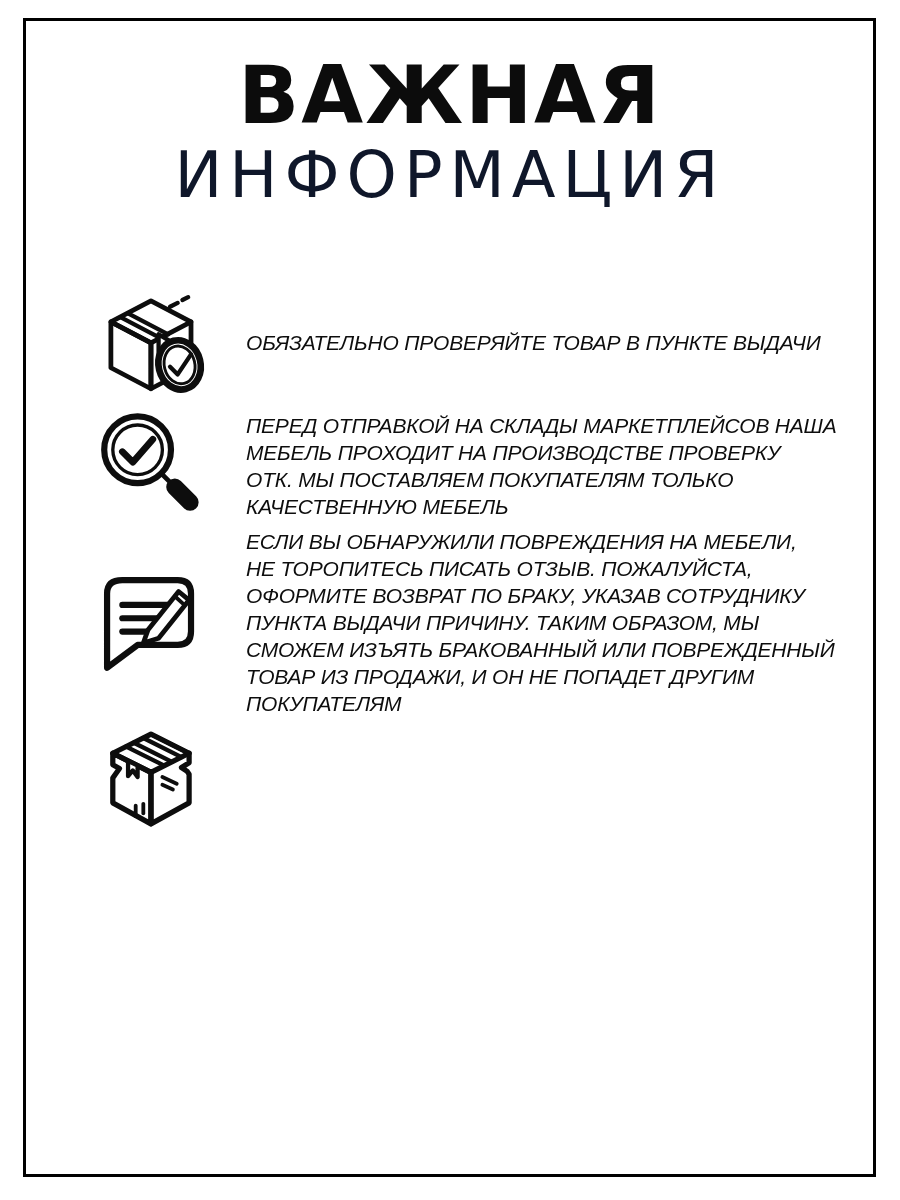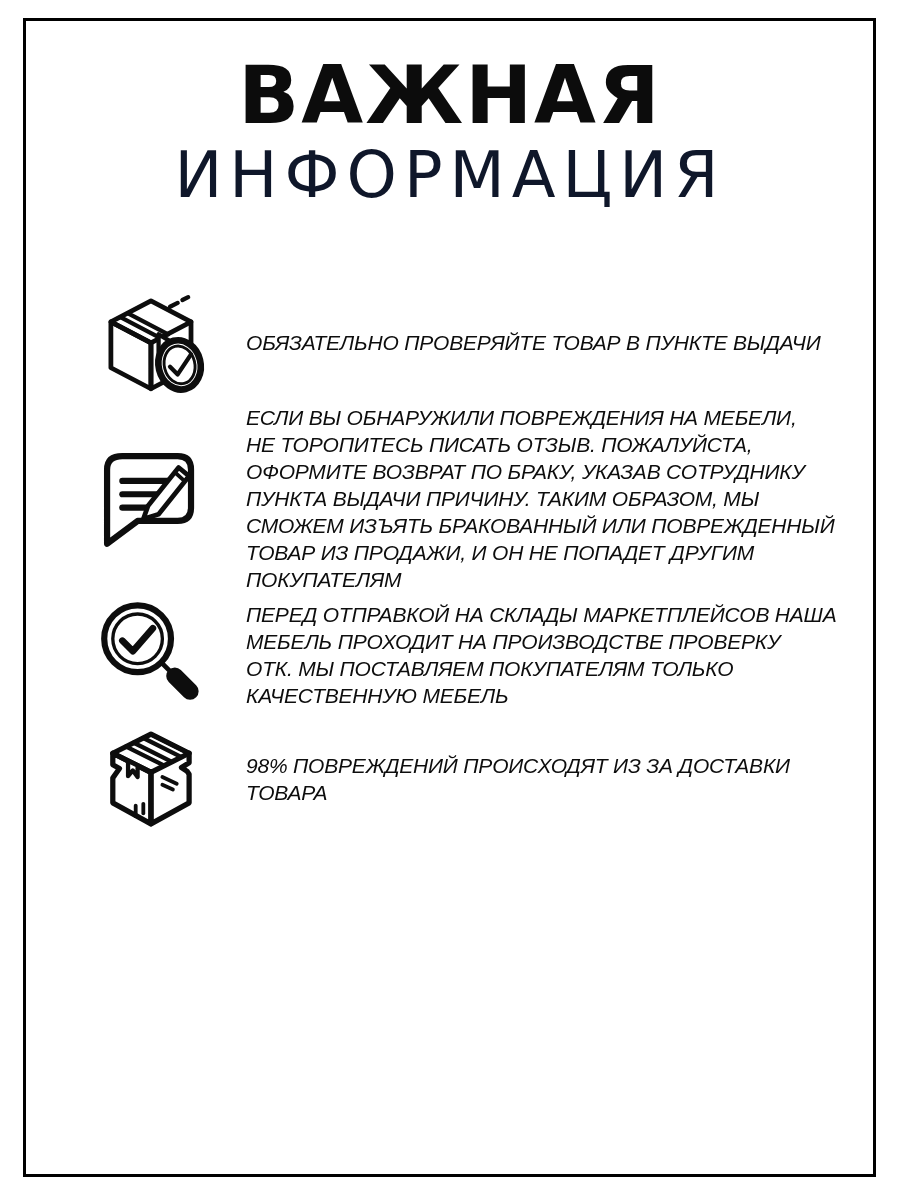--- a/index.html
+++ b/index.html
@@ -62,68 +62,66 @@
           <ellipse class="ln" stroke-width="3" cx="96" cy="89" rx="16" ry="20" transform="rotate(-14 96 89)"></ellipse>
           <polyline class="ln" stroke-width="4.5" points="86,91 94,99 108,78"></polyline>
         </svg>
       </div>
       <p class="row-text">ОБЯЗАТЕЛЬНО ПРОВЕРЯЙТЕ ТОВАР В ПУНКТЕ ВЫДАЧИ</p>
     </section>
 
     <section class="row">
       <div class="icon">
         <svg viewBox="0 0 130 130" aria-hidden="true">
+          <circle class="ln" stroke-width="6.5" cx="52" cy="48" r="35"></circle>
+          <circle class="ln" stroke-width="3.5" cx="52" cy="48" r="26"></circle>
+          <polyline class="ln" stroke-width="7" points="36,50 47,61 68,37"></polyline>
+          <path class="ln" stroke-width="5" d="M77,73 L87,83"></path>
+          <path class="ln" stroke-width="18" d="M91,87 L107,103"></path>
+        </svg>
+      </div>
+      <p class="row-text">ПЕРЕД ОТПРАВКОЙ НА СКЛАДЫ МАРКЕТПЛЕЙСОВ НАША
+МЕБЕЛЬ ПРОХОДИТ НА ПРОИЗВОДСТВЕ ПРОВЕРКУ
+ОТК. МЫ ПОСТАВЛЯЕМ ПОКУПАТЕЛЯМ ТОЛЬКО
+КАЧЕСТВЕННУЮ МЕБЕЛЬ</p>
+    </section>
+
+    <section class="row">
+      <div class="icon">
+        <svg viewBox="0 0 130 130" aria-hidden="true">
           <path class="ln" stroke-width="6.5" d="M36,20 L94,20 Q108,20 108,34 L108,74 Q108,88 94,88 L52,88 L20,112 L20,34 Q20,20 36,20 Z"></path>
           <path class="ln" stroke-width="6.5" d="M36,46 L86,46"></path>
           <path class="ln" stroke-width="6.5" d="M36,60 L80,60"></path>
           <path class="ln" stroke-width="6.5" d="M36,74 L62,74"></path>
           <path class="fw" stroke-width="5" d="M58,86 L63,72 L95,32 L106,41 L74,81 Z"></path>
           <path class="ln" stroke-width="4" d="M91,37 L101,46"></path>
         </svg>
       </div>
       <p class="row-text">ЕСЛИ ВЫ ОБНАРУЖИЛИ ПОВРЕЖДЕНИЯ НА МЕБЕЛИ,
 НЕ ТОРОПИТЕСЬ ПИСАТЬ ОТЗЫВ. ПОЖАЛУЙСТА,
 ОФОРМИТЕ ВОЗВРАТ ПО БРАКУ, УКАЗАВ СОТРУДНИКУ
 ПУНКТА ВЫДАЧИ ПРИЧИНУ. ТАКИМ ОБРАЗОМ, МЫ
 СМОЖЕМ ИЗЪЯТЬ БРАКОВАННЫЙ ИЛИ ПОВРЕЖДЕННЫЙ
 ТОВАР ИЗ ПРОДАЖИ, И ОН НЕ ПОПАДЕТ ДРУГИМ
 ПОКУПАТЕЛЯМ</p>
     </section>
 
     <section class="row">
       <div class="icon">
         <svg viewBox="0 0 130 130" aria-hidden="true">
-          <circle class="ln" stroke-width="6.5" cx="52" cy="48" r="35"></circle>
-          <circle class="ln" stroke-width="3.5" cx="52" cy="48" r="26"></circle>
-          <polyline class="ln" stroke-width="7" points="36,50 47,61 68,37"></polyline>
-          <path class="ln" stroke-width="5" d="M77,73 L87,83"></path>
-          <path class="ln" stroke-width="18" d="M91,87 L107,103"></path>
-        </svg>
-      </div>
-      <p class="row-text">ПЕРЕД ОТПРАВКОЙ НА СКЛАДЫ МАРКЕТПЛЕЙСОВ НАША
-МЕБЕЛЬ ПРОХОДИТ НА ПРОИЗВОДСТВЕ ПРОВЕРКУ
-ОТК. МЫ ПОСТАВЛЯЕМ ПОКУПАТЕЛЯМ ТОЛЬКО
-КАЧЕСТВЕННУЮ МЕБЕЛЬ</p>
-    </section>
-
-    <section class="row">
-      <div class="icon">
-        <svg viewBox="0 0 130 130" aria-hidden="true">
           <path class="ln" stroke-width="5.5" d="M26,38 L66,18 L106,38 L66,58 Z"></path>
           <path class="ln" stroke-width="5.5" d="M26,38 L26,50 L33,54 L28,61 L26,64 L26,90 L66,112 L66,58 Z"></path>
           <path class="ln" stroke-width="5.5" d="M106,38 L106,48 L98,53 L104,57 L106,60 L106,90 L66,112 L66,58"></path>
           <path class="ln" stroke-width="4.5" d="M40,31 L80,51"></path>
           <path class="ln" stroke-width="4.5" d="M48,27 L88,47"></path>
           <path class="ln" stroke-width="4.5" d="M58,22 L98,42"></path>
           <path class="ln" stroke-width="4.5" d="M66,18 L104,37"></path>
           <path class="fw" stroke-width="4.5" d="M42,46 L42,62 L47,56 L52,63 L52,51 Z"></path>
           <path class="ln" stroke-width="4" d="M78,63 L93,70"></path>
           <path class="ln" stroke-width="4" d="M78,71 L89,76"></path>
           <path class="ln" stroke-width="4" d="M50,93 L50,104"></path>
           <path class="ln" stroke-width="4" d="M58,91 L58,101"></path>
         </svg>
       </div>
-      <p class="row-text">98% ПОВРЕЖДЕНИЙ ПРОИСХОДЯТ ИЗ ЗА ДОСТАВКИ
-ТОВАРА</p>
     </section>
 
   </main>
 </div>
 
 </body></html>

